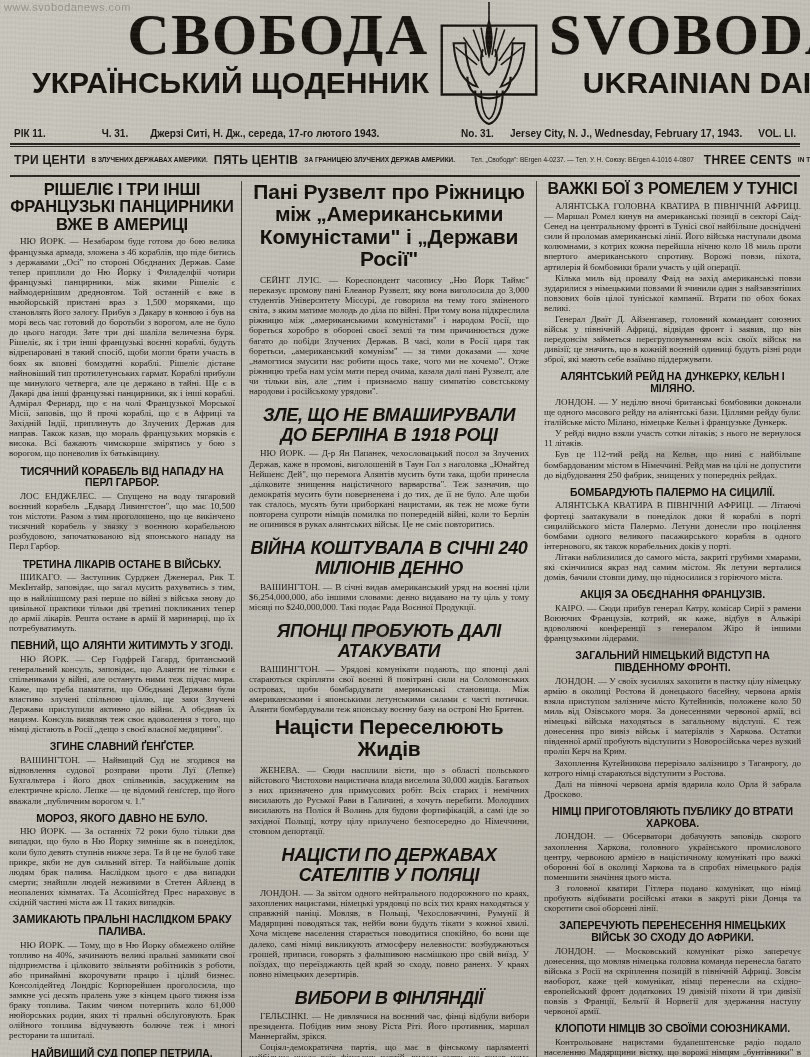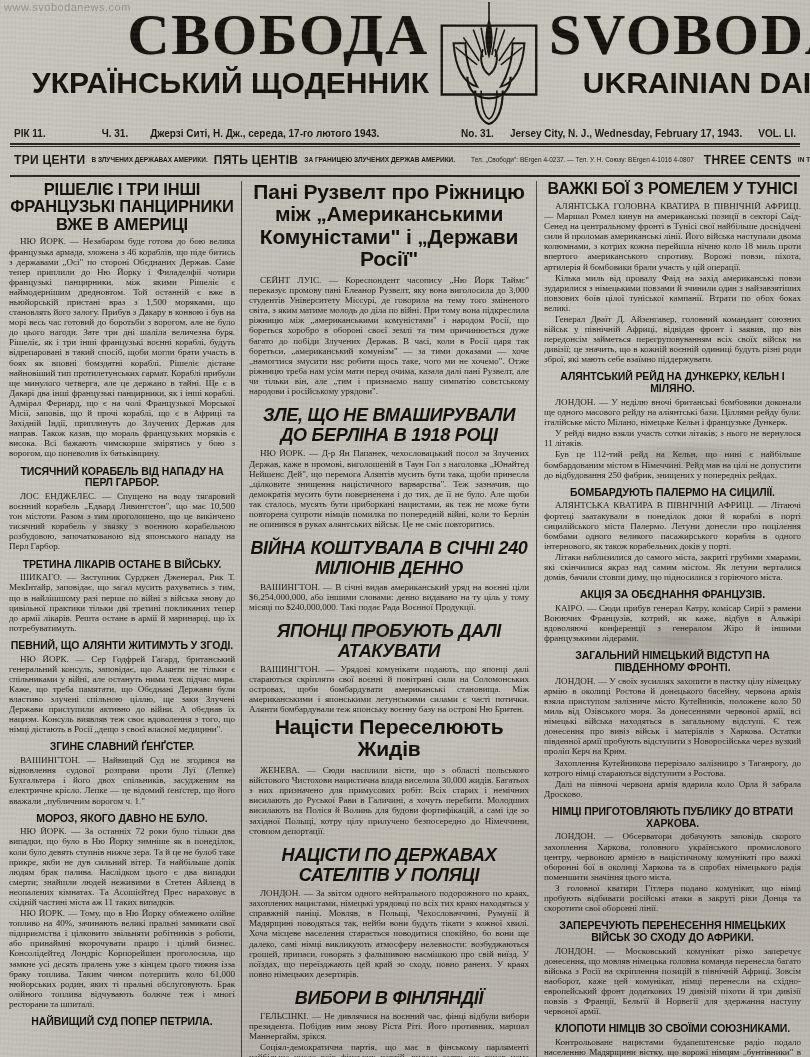--- a/index.html
+++ b/index.html
@@ -313,20 +313,21 @@
           <div class="hl-sub">ТИСЯЧНИЙ КОРАБЕЛЬ ВІД НАПАДУ НА ПЕРЛ ГАРБОР.</div>
           <p class="body">ЛОС ЕНДЖЕЛЕС. — Спущено на воду тягаровий воєнний корабель „Едвард Ливингстон", що має 10,500 тон містоти. Разом з тим проголошено, що це викінчено тисячний корабель у звязку з воєнною корабельною розбудовою, започаткованою від японського нападу на Перл Гарбор.</p>
           <div class="hl-sub">ТРЕТИНА ЛІКАРІВ ОСТАНЕ В ВІЙСЬКУ.</div>
           <p class="body">ШИКАГО. — Заступник Сурджен Дженерал, Рик Т. МекІнтайр, заповідає, що загал мусить рахуватись з тим, що в найлішшому разі перше по війні з війська знову до цивільної практики тільки дві третині покликаних тепер до армії лікарів. Решта остане в армії й маринарці, що їх потребуватимуть.</p>
           <div class="hl-sub">ПЕВНИЙ, ЩО АЛЯНТИ ЖИТИМУТЬ У ЗГОДІ.</div>
           <p class="body">НЮ ЙОРК. — Сер Годфрей Гагард, британський генеральний консуль, заповідає, що Алянти не тільки є спільниками у війні, але остануть ними теж підчас мира. Каже, що треба памятати, що Обєднані Держави були властиво злучені спільною ціллю, ще заки Злучені Держави приступили активно до війни. А обєднав їх нацизм. Консуль виявляв теж своє вдоволення з того, що німці дістають в Росії „дещо з своєї власної медицини".</p>
           <div class="hl-sub">ЗГИНЕ СЛАВНИЙ ҐЕНҐСТЕР.</div>
           <p class="body">ВАШИНГТОН. — Найвищий Суд не згодився на відновлення судової розправи проти Луї (Лепке) Бухгальтера і його двох спільників, засудженим на електричне крісло. Лепке — це відомий ґенґстер, що його вважали „публичним ворогом ч. 1."</p>
           <div class="hl-sub">МОРОЗ, ЯКОГО ДАВНО НЕ БУЛО.</div>
           <p class="body">НЮ ЙОРК. — За останніх 72 роки було тільки два випадки, що було в Ню Йорку зимніше як в понеділок, коли було девять ступнів нижче зера. Та й це не булоб таке прикре, якби не дув сильний вітер. Та найбільше допік людям брак палива. Наслідком цього є два випадки смерти; знайшли людей неживими в Стетен Айленд в неопалених кімнатах. Та Асошієйтед Прес нараховує в східній частині міста аж 11 таких випадків.</p>
+          <div class="hl-sub">ЗАМИКАЮТЬ ПРАЛЬНІ НАСЛІДКОМ БРАКУ ПАЛИВА.</div>
           <p class="body">НЮ ЙОРК. — Тому, що в Ню Йорку обмежено олійне топливо на 40%, зачинають великі пральні замикати свої підприємства і цілковито звільняти робітників з роботи, або принаймні вкорочувати працю і цілий бизнес. Консолідейтед Лондріс Корпорейшен проголосила, що замкне усі десять пралень уже з кінцем цього тижня ізза браку топлива. Таким чином потерпить коло 61,000 нюйорських родин, яких ті пральні обслуговують. Брак олійного топлива відчувають болюче теж і многі ресторани та шпиталі.</p>
           <div class="hl-sub">НАЙВИЩИЙ СУД ПОПЕР ПЕТРИЛА.</div>
         </div>
       <div class="col col-2" id="col2">
           <div class="hl-main hl-c2">Пані Рузвелт про Ріжницю між „Американськими Комуністами" і „Держави Росії"</div>
           <p class="body">СЕЙНТ ЛУІС. — Кореспондент часопису „Ню Йорк Таймс" переказує промову пані Елеанор Рузвелт, яку вона виголосила до 3,000 студентів Університету Міссурі, де говорила на тему того зміненого світа, з яким матиме молодь до діла по війні. При тому вона підкреслила ріжницю між „американськими комуністами" і народом Росії, що бореться хоробро в обороні своєї землі та тим причинюється дуже багато до побіди Злучених Держав. В часі, коли в Росії царя так боретьси, „американський комунізм" — за тими доказами — хоче „намогтися змусити нас робити щось таке, чого ми не хочемо". Отже ріжницю треба нам усім мати перед очима, казала далі пані Рузвелт, але чи тільки він, але „тим і признаємо нашу симпатію совєтському народови і російському урядови".</p>
           <div class="hl-sub banner">ЗЛЕ, ЩО НЕ ВМАШИРУВАЛИ ДО БЕРЛІНА В 1918 РОЦІ</div>
           <p class="body">НЮ ЙОРК. — Д-р Ян Папанек, чехословацький посол за Злучених Держав, каже в промові, виголошеній в Таун Гол з наголовка „Юнайтед Нейшенс Дей", що перемога Алянтів мусить бути така, щоби принесла „цілковите знищення націстичного варварства". Теж зазначив, що демократія мусить бути поверненена і до тих, де її не було. Але щоби так сталось, мусять бути приборкані нацистами, як теж не може бути повторена супроти німців помилка по попередній війні, коли то Берлін не опинився в руках алянтських військ. Це не сміє повторитись.</p>
           <div class="hl-sub banner">ВІЙНА КОШТУВАЛА В СІЧНІ 240 МІЛІОНІВ ДЕННО</div>
           <p class="body">ВАШИНГТОН. — В січні видав американський уряд на воєнні ціли $6,254,000,000, або іншими словами: денно видавано на ту ціль у тому місяці по $240,000,000. Такі подає Рада Воєнної Продукції.</p>

